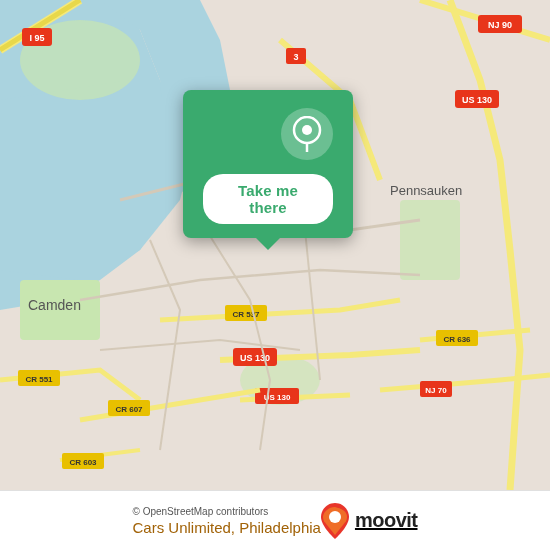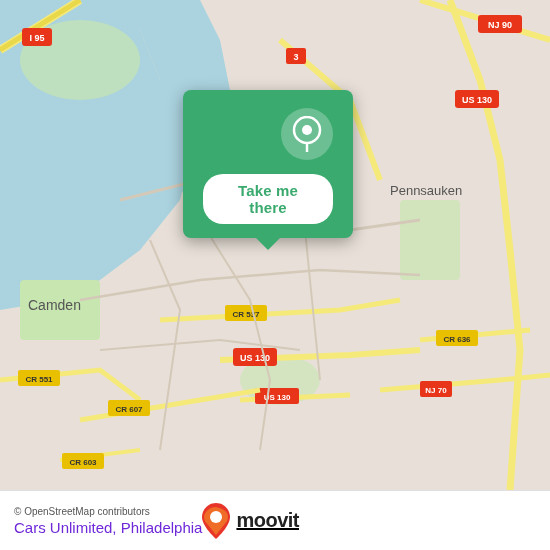--- a/index.html
+++ b/index.html
@@ -76,38 +76,38 @@
       letter-spacing: 0.01em;
     }
 
     
     #footer-bar {
       width: 550px;
       height: 60px;
       background: white;
       display: flex;
       align-items: center;
-      justify-content: flex-start;
+      justify-content: center;
       padding: 0 14px;
       border-top: 1px solid #e0e0e0;
     }
 
     #footer-left {
       display: flex;
       flex-direction: column;
     }
 
     #attribution-text {
       font-size: 10px;
       color: #555;
     }
 
     #location-label {
       font-size: 15px;
-      color: #6d28d9;
+      color: #a16207;
       font-weight: 500;
       margin-top: 2px;
     }
 
     #moovit-logo {
       display: flex;
       align-items: center;
       gap: 6px;
       text-decoration: underline;
     }

